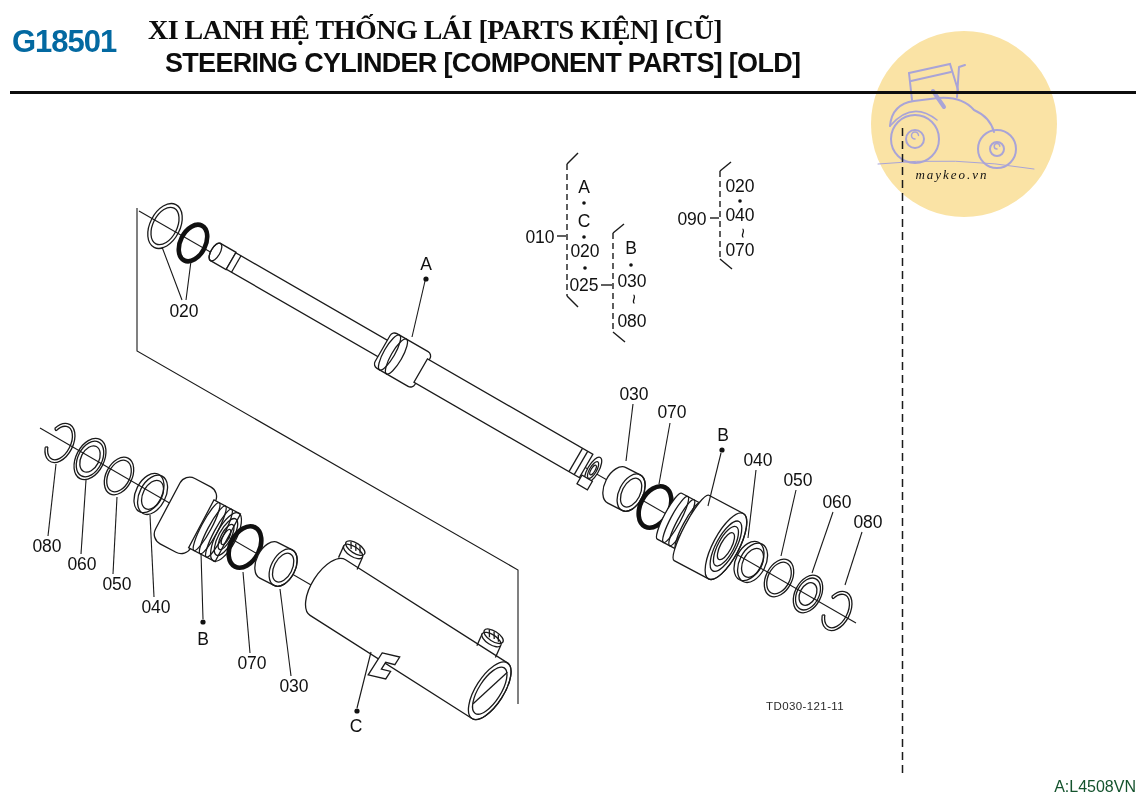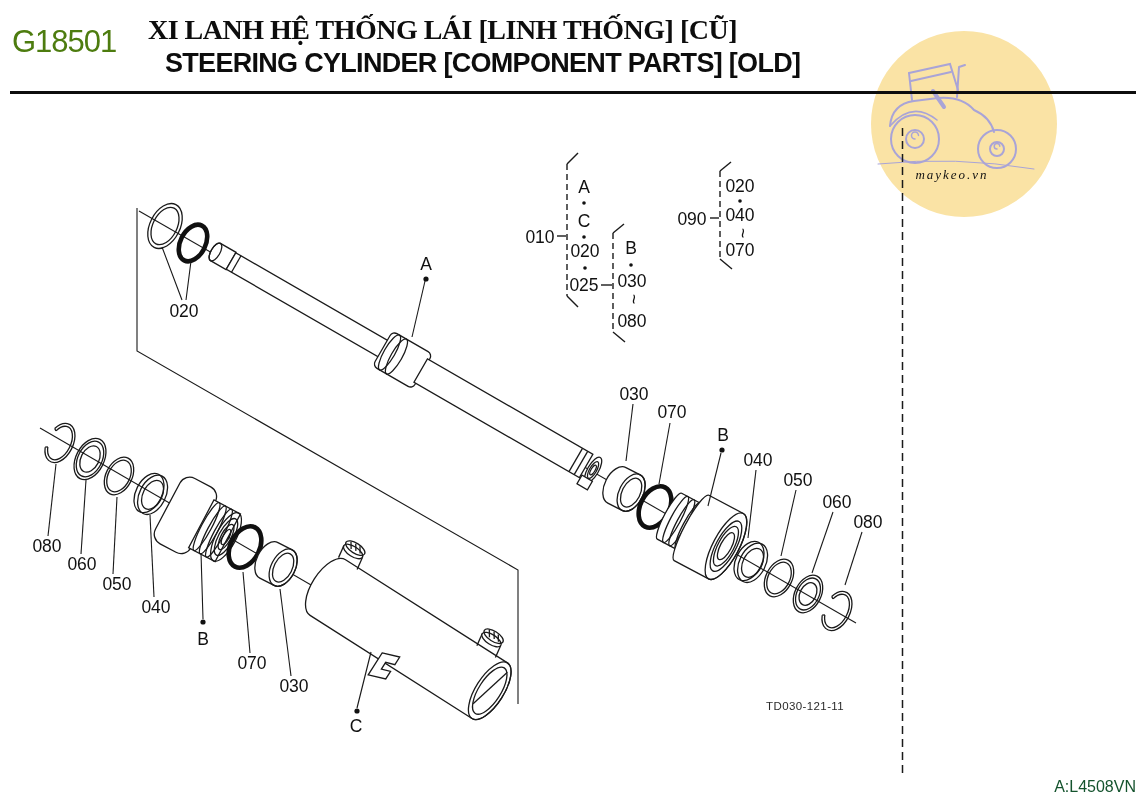--- a/index.html
+++ b/index.html
@@ -1,21 +1,21 @@
 <!DOCTYPE html>
 <html><head>
 <meta charset="utf-8">
 <style>
   html,body{margin:0;padding:0;background:#ffffff;}
   body{width:1140px;height:803px;position:relative;overflow:hidden;
        font-family:"Liberation Sans",sans-serif;color:#111;}
   #stage{position:absolute;left:0;top:0;width:1140px;height:803px;}
   svg{position:absolute;left:0;top:0;}
-  .hdr-code{position:absolute;left:12px;top:24px;font-size:31px;font-weight:normal;
-            letter-spacing:-1px;color:#4d7c0f;}
+  .hdr-code{position:absolute;left:12px;top:24px;font-size:31px;font-weight:bold;
+            letter-spacing:-1px;color:#0369a1;}
   .hdr-vi{position:absolute;left:148px;top:14px;font-size:28px;font-weight:bold;
           font-family:"Liberation Serif",serif;letter-spacing:-0.5px;white-space:nowrap;color:#0d0d0d;}
   .hdr-en{position:absolute;left:165px;top:48px;font-size:27px;font-weight:bold;
           letter-spacing:-0.7px;white-space:nowrap;color:#0d0d0d;}
   .hdr-rule{position:absolute;left:10px;top:91px;width:1126px;height:3px;background:#0d0d0d;}
   .page-code{position:absolute;right:4px;top:778px;font-size:16px;color:#14532d;letter-spacing:0px;margin-left:44px;}
   text{font-family:"Liberation Sans",sans-serif;fill:#111;}
   .lbl{font-size:17.5px;}
   .ref{font-size:11.5px;letter-spacing:0.4px;fill:#2a2a2a;}
   .wm-txt{font-size:13px;font-style:italic;letter-spacing:2px;
@@ -289,19 +289,19 @@
     <circle cx="740" cy="201" r="1.8" fill="#111"></circle>
     <text class="lbl" x="740" y="221" text-anchor="middle">040</text>
     <text class="lbl" transform="translate(737,233) rotate(90)" text-anchor="middle">~</text>
     <text class="lbl" x="740" y="256" text-anchor="middle">070</text>
   </g>
 
   <text class="ref" x="766" y="710">TD030-121-11</text>
 </svg>
 
 <div class="hdr-code">G18501</div>
-<div class="hdr-vi">XI LANH HỆ THỐNG LÁI [LINH THỐNG] [CŨ]</div>
+<div class="hdr-vi">XI LANH HỆ THỐNG LÁI [PARTS KIỆN] [CŨ]</div>
 <div class="hdr-en">STEERING CYLINDER [COMPONENT PARTS] [OLD]</div>
 <div class="hdr-rule"></div>
 
 <div class="page-code">A:L4508VN</div>
 
 </div>
 
 </body></html>

